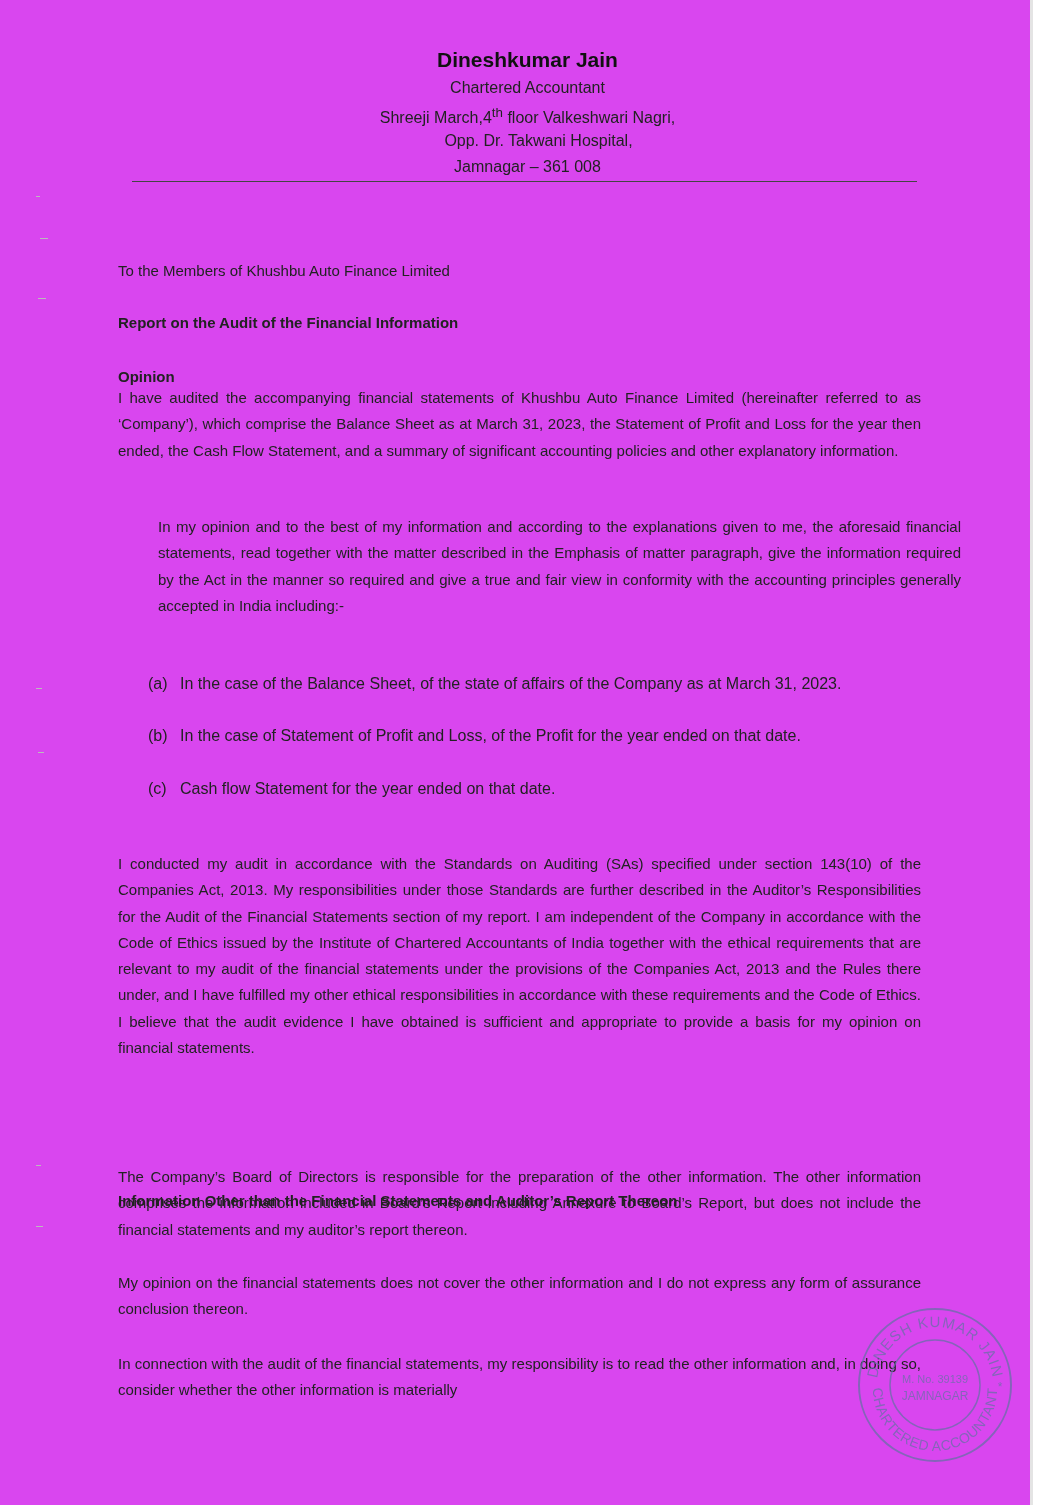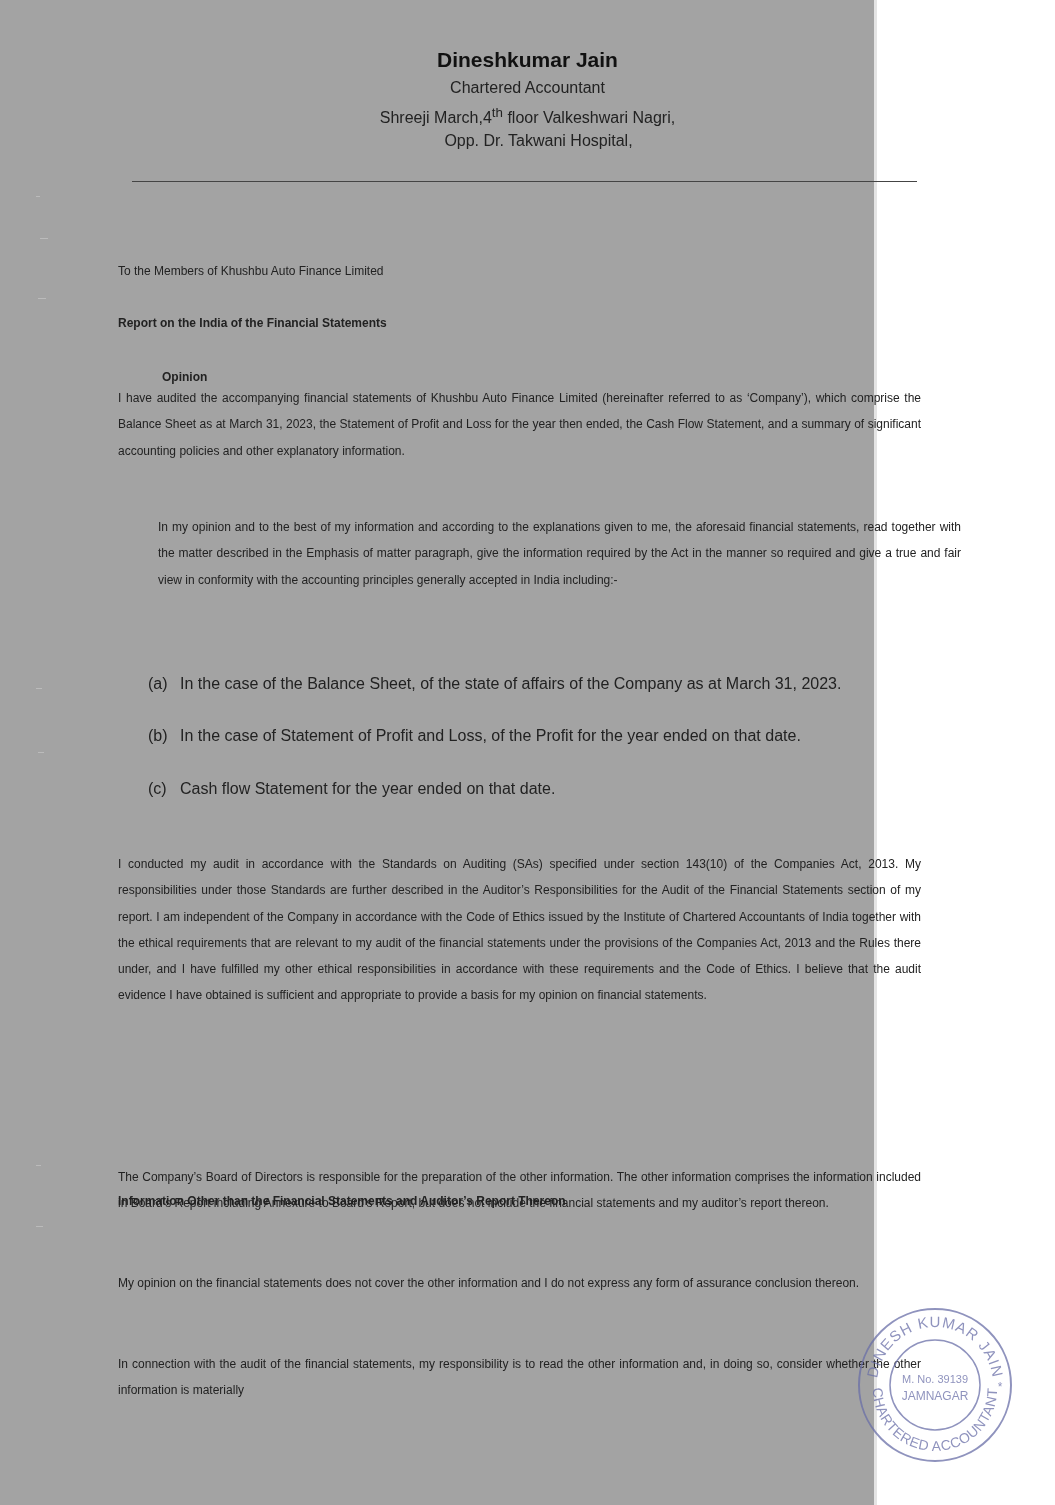--- a/index.html
+++ b/index.html
@@ -1,35 +1,35 @@
 <!DOCTYPE html>
 <html><head>
 <meta charset="utf-8">
 <style>
   html, body { margin:0; padding:0; background:#ffffff; }
   body { width:1055px; height:1505px; position:relative; overflow:hidden;
          font-family:"Liberation Sans", "DejaVu Sans", sans-serif; color:#1c1c1c; }
-  .page { position:absolute; left:0; top:0; width:877px; height:1505px; background:#a3a3a3; }
+  .page { position:absolute; left:0; top:0; width:1033px; height:1505px; background:#d946ef; }
   .right-edge { position:absolute; right:0; top:0; width:3px; height:1505px; background:#e4e4e4; }
   .letterhead { position:absolute; left:0; width:1055px; text-align:center; }
   .lh-name { top:48px; font-size:21px; font-weight:bold; color:#111; }
   .lh-line { font-size:16px; color:#222; }
   .lh-1 { top:79px; }
   .lh-2 { top:105px; }
   .lh-3 { top:132px;padding-left:11px; }
   .lh-4 { top:158px; }
   .rule { position:absolute; left:132px; top:181px; width:785px; height:1px; background:#444; }
   .report-title { position:absolute; left:0; width:1055px; top:206px; text-align:center;
                   font-size:15.5px; font-weight:bold; letter-spacing:0.3px; }
-  .block { position:absolute; left:118px; width:803px; font-size:12px; line-height:26.3px; color:#222; }
+  .block { position:absolute; left:118px; width:803px; font-size:15px; line-height:26.3px; color:#222; }
   .justify { text-align:justify; text-align-last:left; }
   .heading { font-weight:bold; }
   .salutation { top:258px; }
   .h-report { top:310px; }
-  .h-opinion { top:364px;margin-left:44px; }
+  .h-opinion { top:364px; }
   .p-opinion1 { top:385px; }
   .p-opinion2 { top:514px;margin-left:40px; }
   .list { position:absolute; left:148px; width:773px; font-size:16px; line-height:26.3px; color:#222; }
   .list-item { display:flex; }
   .list-mark { width:32px; flex:none; }
   .list-text { flex:1; text-align:justify; text-align-last:left; }
   .list-a { top:671px; }
   .list-b { top:723px; }
   .list-c { top:776px; }
   .h-basis { top:830px; }
@@ -52,25 +52,26 @@
   <div class="margin-mark" style="left:38px;top:298px;width:8px;"></div>
   <div class="margin-mark" style="left:36px;top:688px;width:6px;"></div>
   <div class="margin-mark" style="left:38px;top:752px;width:6px;"></div>
   <div class="margin-mark" style="left:36px;top:1165px;width:5px;"></div>
   <div class="margin-mark" style="left:36px;top:1226px;width:7px;"></div>
 
   <div class="letterhead lh-name">Dineshkumar Jain</div>
   <div class="letterhead lh-line lh-1">Chartered Accountant</div>
   <div class="letterhead lh-line lh-2"><span>Shreeji March,4</span><sup>th</sup><span> floor Valkeshwari Nagri,</span></div>
   <div class="letterhead lh-line lh-3">Opp. Dr. Takwani Hospital,</div>
+  <div class="letterhead lh-line lh-4">Jamnagar – 361 008</div>
   <div class="rule"></div>
 
 
   <div class="block salutation">To the Members of Khushbu Auto Finance Limited</div>
-  <div class="block heading h-report">Report on the India of the Financial Statements</div>
+  <div class="block heading h-report">Report on the Audit of the Financial Information</div>
 
   <div class="block heading h-opinion">Opinion</div>
   <div class="block justify p-opinion1">I have audited the accompanying financial statements of Khushbu Auto Finance Limited (hereinafter referred to as ‘Company’), which comprise the Balance Sheet as at March 31, 2023, the Statement of Profit and Loss for the year then ended, the Cash Flow Statement, and a summary of significant accounting policies and other explanatory information.</div>
   <div class="block justify p-opinion2">In my opinion and to the best of my information and according to the explanations given to me, the aforesaid financial statements, read together with the matter described in the Emphasis of matter paragraph, give the information required by the Act in the manner so required and give a true and fair view in conformity with the accounting principles generally accepted in India including:-</div>
 
   <div class="list list-a">
     <div class="list-item">
       <span class="list-mark">(a)</span>
       <span class="list-text">In the case of the Balance Sheet, of the state of affairs of the Company as at March 31, 2023.</span>
     </div>

